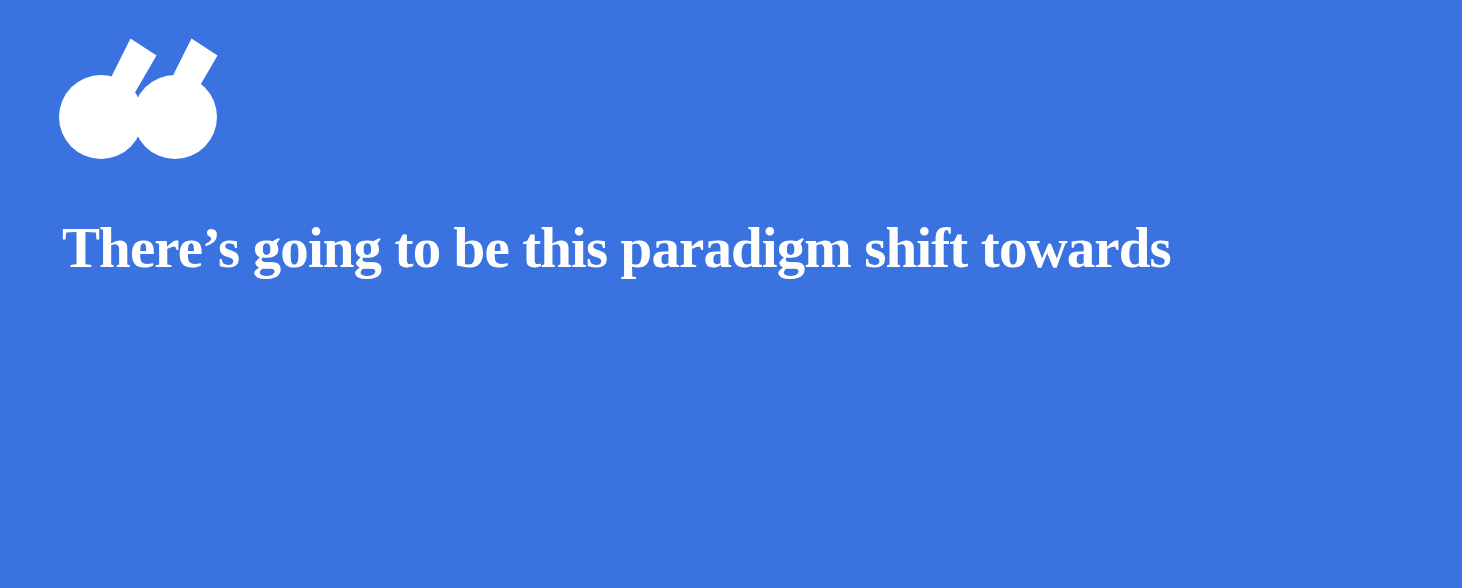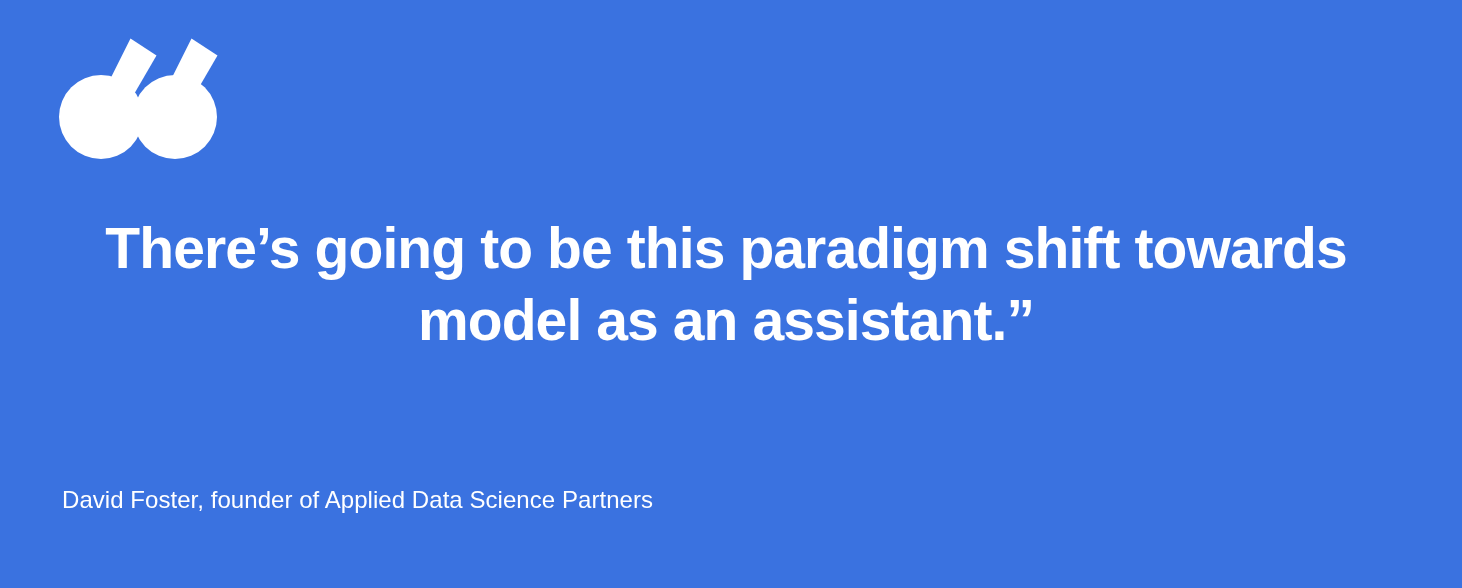--- a/index.html
+++ b/index.html
@@ -35,31 +35,30 @@
   }
   #quote-mark svg {
     display: block;
     width: 170px;
     height: 130px;
   }
 
   
   #quote-text {
     position: absolute;
-    left: 46px;
+    left: 62px;
     top: 212px;
     width: 1360px;
     color: #ffffff;
-    font-family: Liberation Sans, sans-serif;
+    font-family: Liberation Serif, serif;
     font-weight: bold;
     font-size: 57px;
     line-height: 72px;
     letter-spacing: -0.9px;
     white-space: nowrap;
-    text-align: center;
   }
   #quote-text .q-line {
     display: block;
     height: 72px;
   }
 
   
   #attribution {
     position: absolute;
     left: 62px;
@@ -85,18 +84,16 @@
         <path d="M44.5 64.5 L72.5 8.5 L98.5 25.5 L66.5 80.5 Z"></path>
         <circle cx="43" cy="87" r="42"></circle>
         <path d="M149.5 64.5 L177.5 8.5 L203.5 25.5 L171.5 80.5 Z" transform="translate(-44,0)"></path>
         <circle cx="117" cy="87" r="42"></circle>
       </g>
     </svg>
   </div>
 
   <div id="quote-text" style="color: rgb(255, 255, 255);">
     <span class="q-line">There’s going to be this paradigm shift towards</span>
-    <span class="q-line">model as an assistant.”</span>
   </div>
 
-  <div id="attribution" style="color: rgb(255, 255, 255);">David Foster, founder of Applied Data Science Partners</div>
 
 </div>
 
 </body></html>

